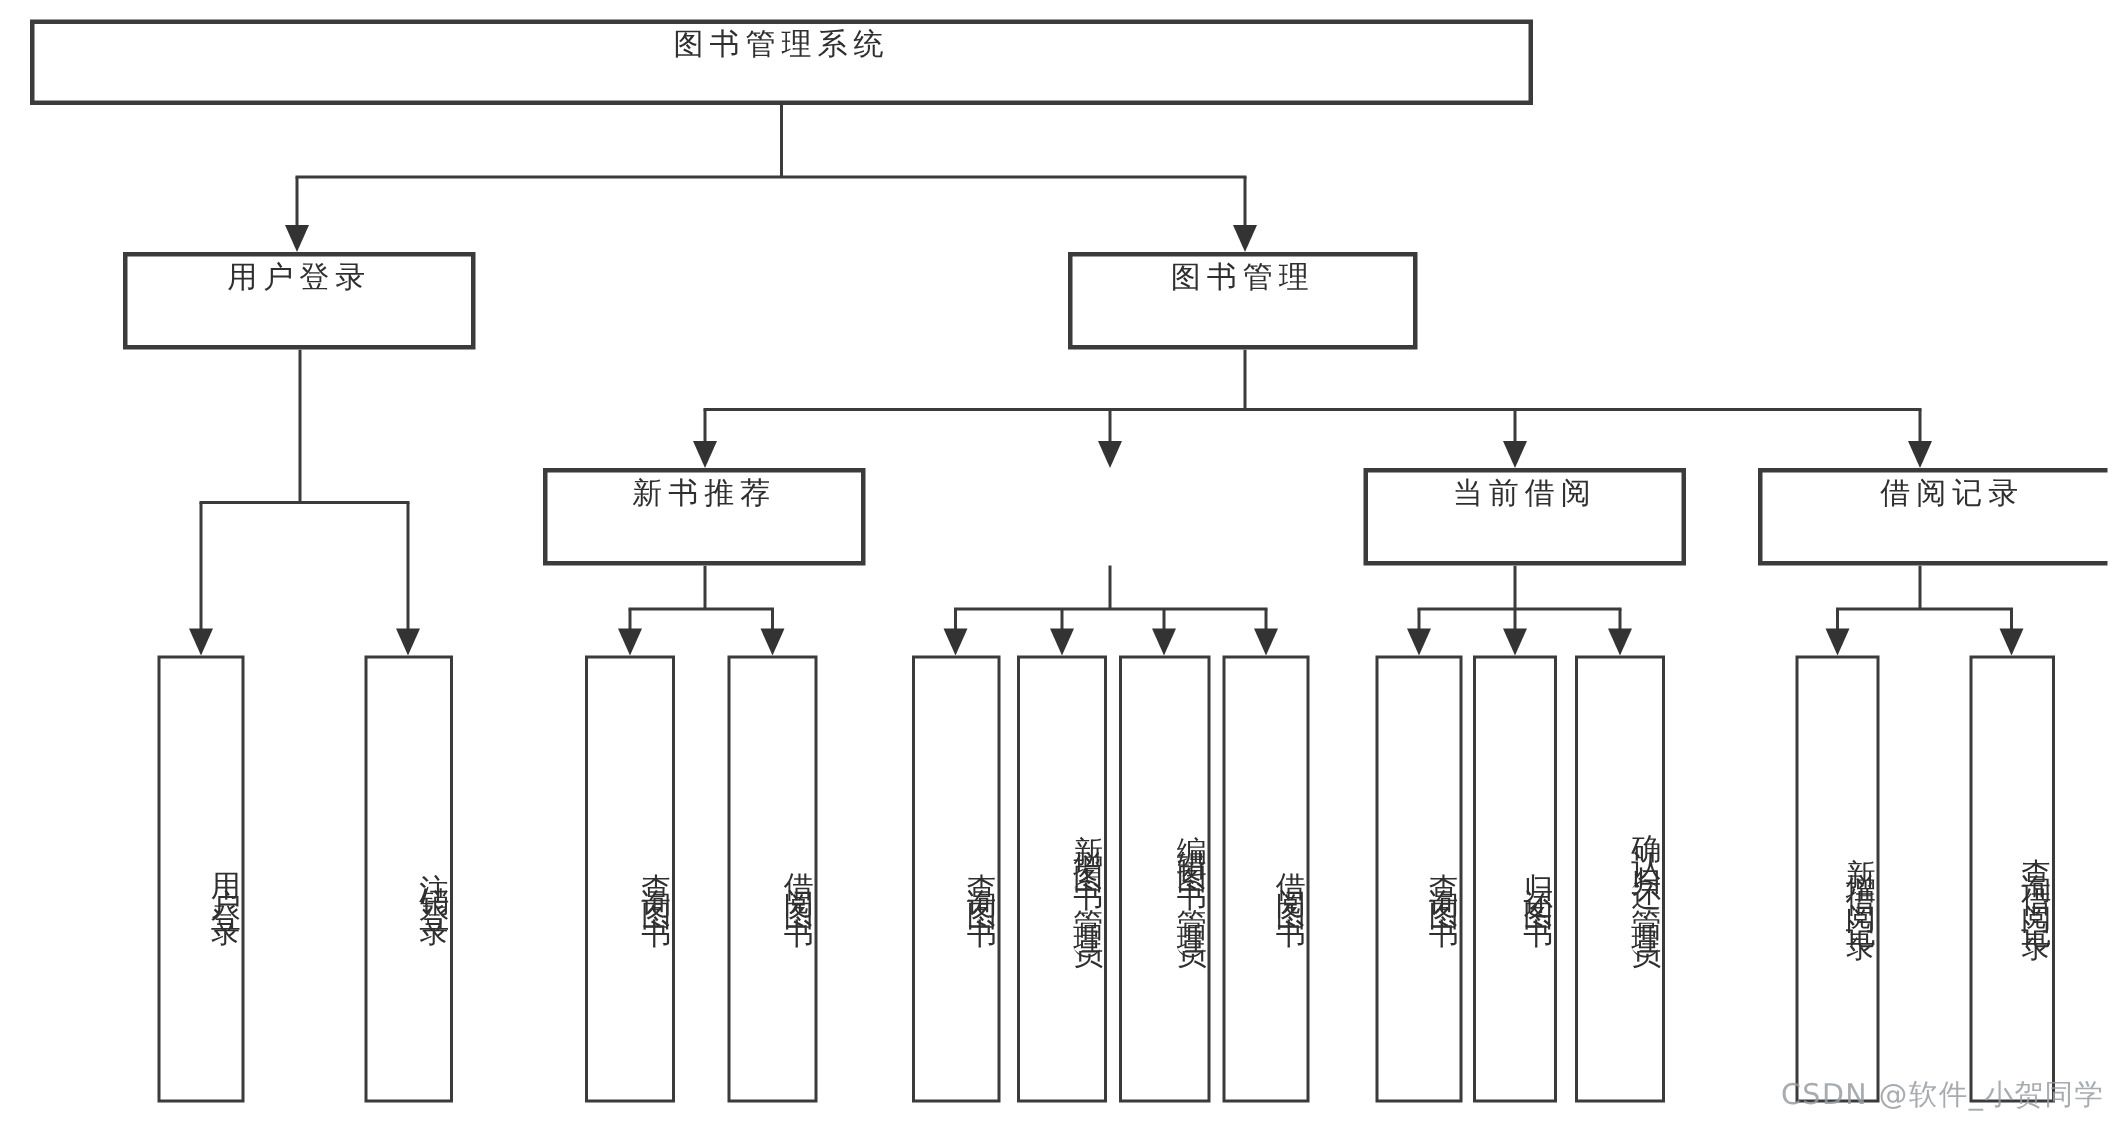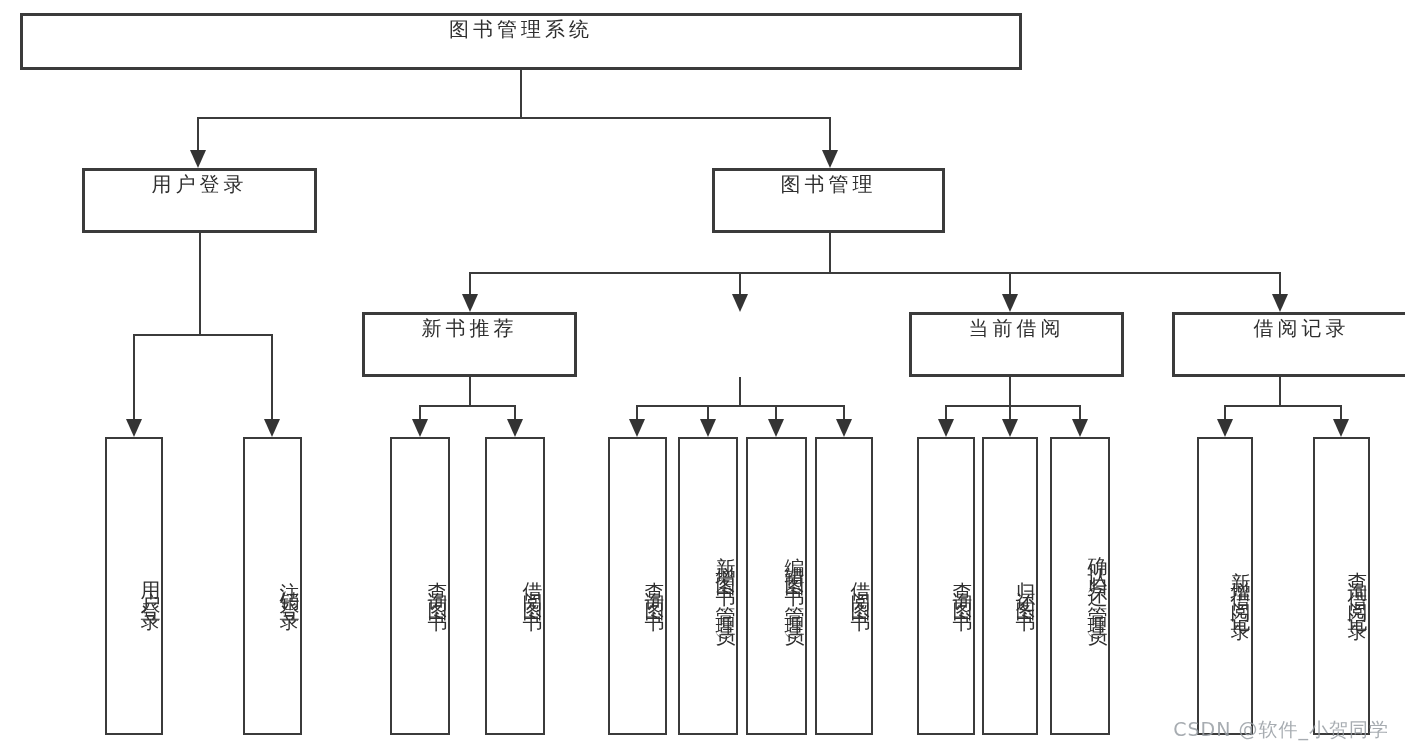--- a/index.html
+++ b/index.html
@@ -36,21 +36,21 @@
     border-width: 2px;
     writing-mode: vertical-rl;
     text-orientation: mixed;
     letter-spacing: 10px;
     font-size: 20px;
     line-height: 1;
   }
   .node .lbl { white-space: nowrap; }
   #watermark {
     position: absolute;
-    right: 16px; bottom: 4px;
+    right: 2px; bottom: 4px;
     font-size: 19px;
     letter-spacing: 1px;
     color: rgba(152, 157, 163, 0.85);
     z-index: 5;
     white-space: nowrap;
     margin-left: 13px;
   }
   line { stroke: #3b3b3b; stroke-width: 2px; }
   polygon { fill: #333333; }
 </style>

